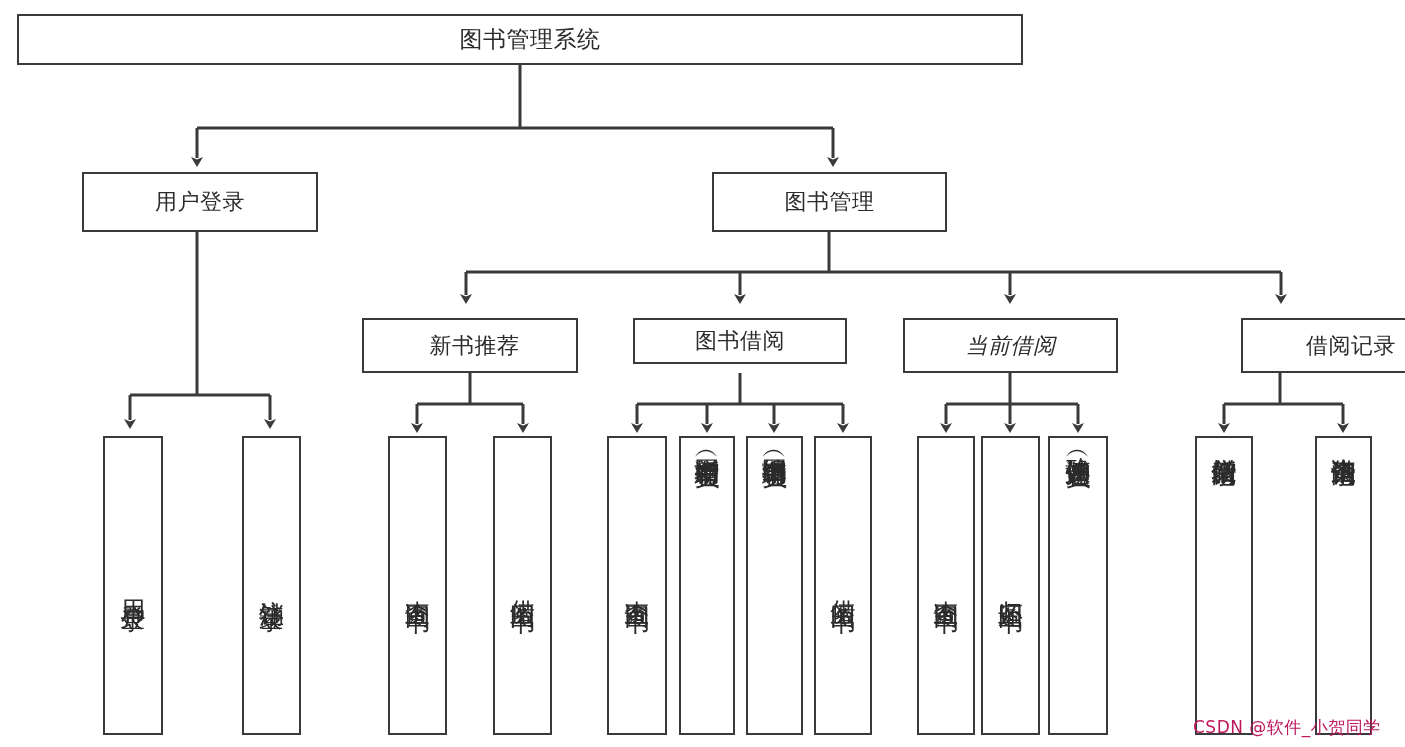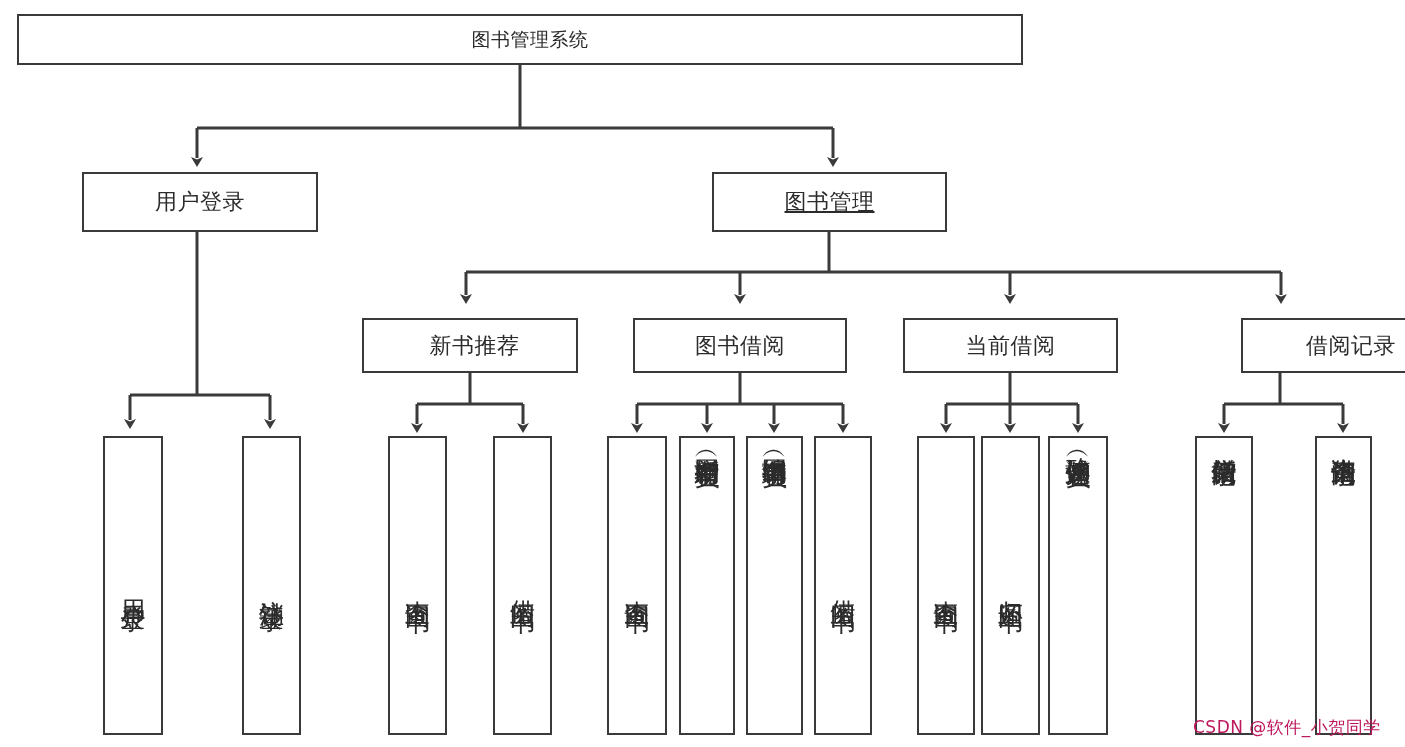--- a/index.html
+++ b/index.html
@@ -40,21 +40,21 @@
     text-align: center;
     line-height: 1.14;
     letter-spacing: 0.5px;
   }
   
   .node.horiz .label {
     writing-mode: horizontal-tb;
     font-size: 22px;
   }
   .node.title .label {
-    font-size: 19px;
+    font-size: 23px;
     margin-left: 20px;
   }
   
   .node.vert {
     align-items: flex-start;
     justify-content: center;
     padding-top: 0;
   }
   .node.vert .label {
     writing-mode: vertical-rl;
@@ -136,31 +136,31 @@
     </g>
   </svg>
 
   <div class="node horiz title" style="left:17px; top:14px; width:1006px; height:51px;">
     <span class="label">图书管理系统</span>
   </div>
 
   <div class="node horiz" style="left:82px; top:172px; width:236px; height:60px;">
     <span class="label">用户登录</span>
   </div>
-  <div class="node horiz" style="left:712px; top:172px; width:235px; height:60px;text-decoration:underline;">
+  <div class="node horiz" style="left:712px; top:172px; width:235px; height:60px;">
     <span class="label">图书管理</span>
   </div>
 
   <div class="node horiz" style="left:362px; top:318px; width:216px; height:55px;padding-left:9px;">
     <span class="label">新书推荐</span>
   </div>
-  <div class="node horiz" style="left:633px; top:318px; width:214px; height:55px;">
+  <div class="node horiz" style="left:633px; top:318px; width:214px; height:46px;">
     <span class="label">图书借阅</span>
   </div>
-  <div class="node horiz" style="left:903px; top:318px; width:215px; height:55px;">
+  <div class="node horiz" style="left:903px; top:318px; width:215px; height:55px;font-style:italic;">
     <span class="label">当前借阅</span>
   </div>
   <div class="node horiz" style="left:1217px; top:318px; width:220px; height:55px;margin-left:24px;">
     <span class="label">借阅记录</span>
   </div>
 
   <div class="node vert mid" style="left:103px; top:436px; width:60px; height:299px;">
     <span class="label">用户登录</span>
   </div>
   <div class="node vert mid" style="left:242px; top:436px; width:59px; height:299px;">

